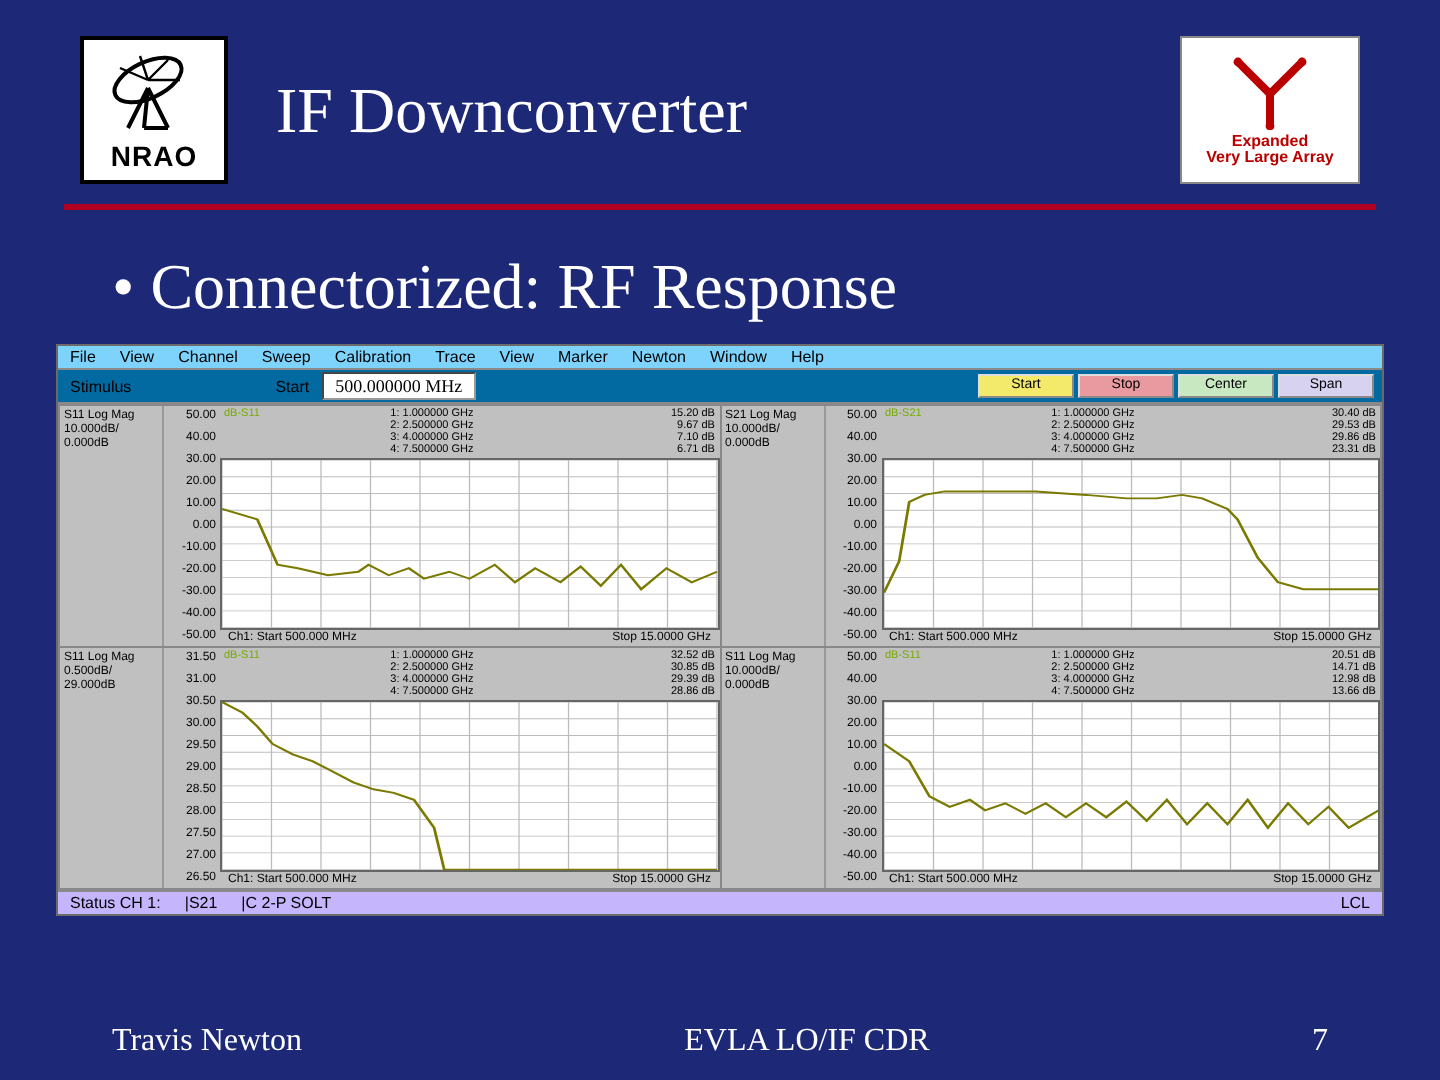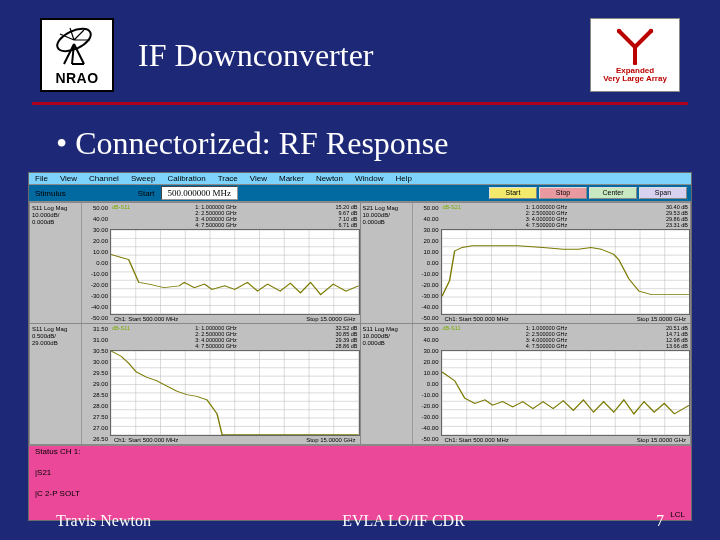--- a/index.html
+++ b/index.html
@@ -146,25 +146,24 @@
   }
   .grid line { stroke: #bbb; stroke-width: 0.5; }
   .trace { fill: none; stroke: #7a7a00; stroke-width: 1.1; }
   .plot-ftr {
     display: flex; justify-content: space-between;
     font-size: 6px; padding: 1px 4px; color:#000;
     background: #c0c0c0;
   }
   .statusbar {
     display: flex; gap: 12px;
-    background: #ec4899;
+    background: #c4b5fd;
     border-top: 1px solid #8a8a8a;
     font-size: 8px; padding: 1px 6px;
     color:#000;
-    flex-direction:column;
   }
   .statusbar .right { margin-left: auto; }
   .footer {
     position: absolute;
     bottom: 10px; left: 0; right: 0;
     display: flex;
     justify-content: space-between;
     align-items: flex-end;
     padding: 0 56px;
     font-family: 'Times New Roman', serif;

